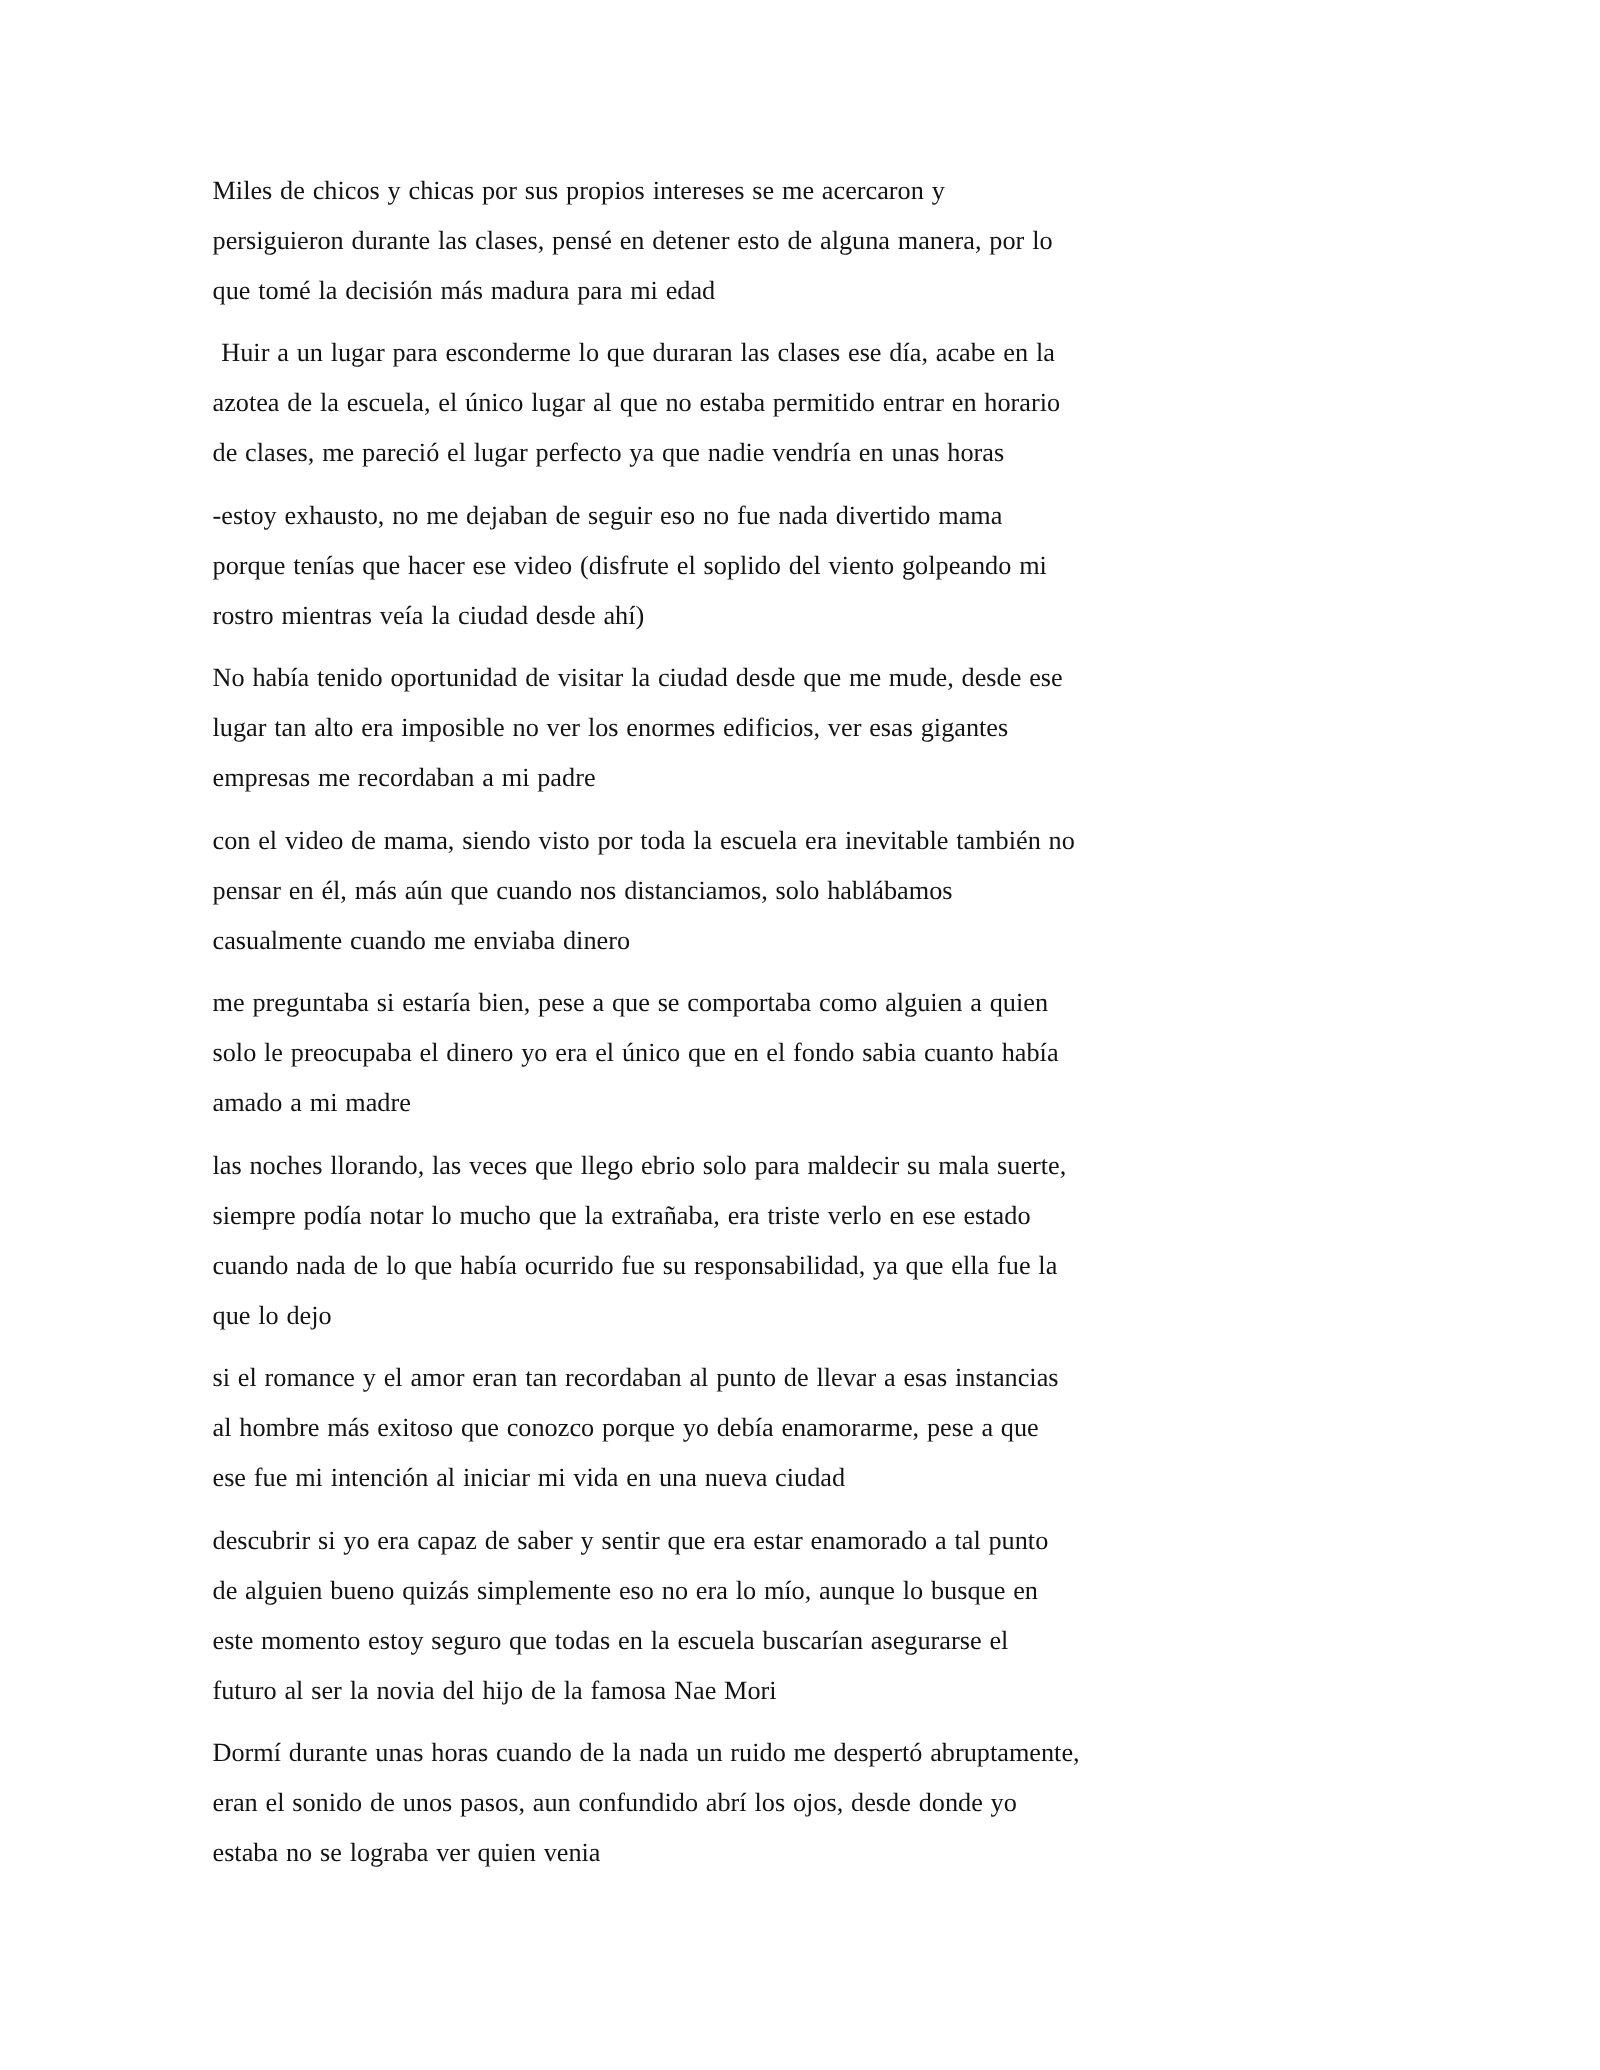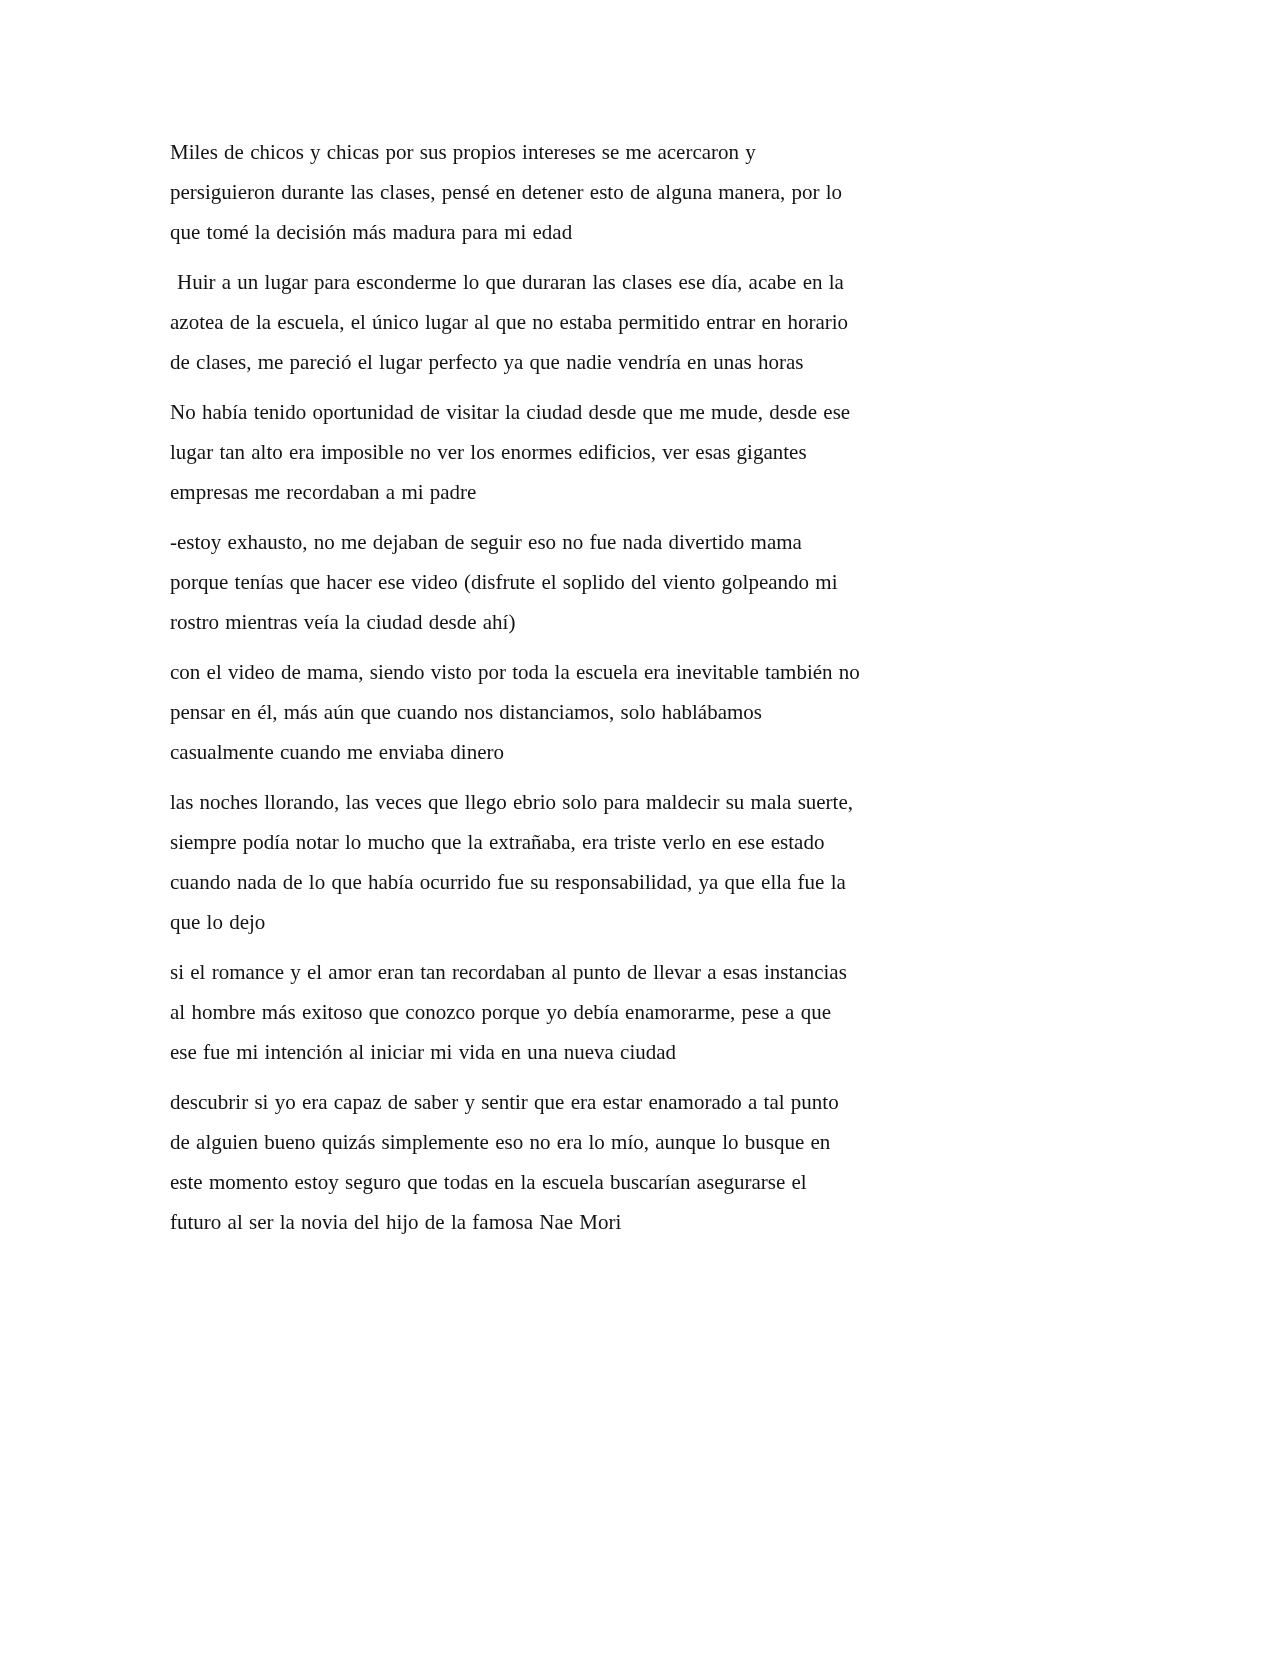--- a/index.html
+++ b/index.html
@@ -32,19 +32,21 @@
     text-indent: 7px;
     font-family: Liberation Serif, serif;
   }
 </style>
 </head>
 <body>
 
 <div class="page">
   <p class="para">Miles de chicos y chicas por sus propios intereses se me acercaron y persiguieron durante las clases, pensé en detener esto de alguna manera, por lo que tomé la decisión más madura para mi edad</p>
   <p class="para indent-slight">Huir a un lugar para esconderme lo que duraran las clases ese día, acabe en la azotea de la escuela, el único lugar al que no estaba permitido entrar en horario de clases, me pareció el lugar perfecto ya que nadie vendría en unas horas</p>
+  <p class="para">-estoy exhausto, no me dejaban de seguir eso no fue nada divertido mama porque tenías que hacer ese video (disfrute el soplido del viento golpeando mi rostro mientras veía la ciudad desde ahí)</p>
   <p class="para">No había tenido oportunidad de visitar la ciudad desde que me mude, desde ese lugar tan alto era imposible no ver los enormes edificios, ver esas gigantes empresas me recordaban a mi padre</p>
-  <p class="para">-estoy exhausto, no me dejaban de seguir eso no fue nada divertido mama porque tenías que hacer ese video (disfrute el soplido del viento golpeando mi rostro mientras veía la ciudad desde ahí)</p>
   <p class="para">con el video de mama, siendo visto por toda la escuela era inevitable también no pensar en él, más aún que cuando nos distanciamos, solo hablábamos casualmente cuando me enviaba dinero</p>
+  <p class="para">me preguntaba si estaría bien, pese a que se comportaba como alguien a quien solo le preocupaba el dinero yo era el único que en el fondo sabia cuanto había amado a mi madre</p>
   <p class="para">las noches llorando, las veces que llego ebrio solo para maldecir su mala suerte, siempre podía notar lo mucho que la extrañaba, era triste verlo en ese estado cuando nada de lo que había ocurrido fue su responsabilidad, ya que ella fue la que lo dejo</p>
   <p class="para">si el romance y el amor eran tan recordaban al punto de llevar a esas instancias al hombre más exitoso que conozco porque yo debía enamorarme, pese a que ese fue mi intención al iniciar mi vida en una nueva ciudad</p>
   <p class="para">descubrir si yo era capaz de saber y sentir que era estar enamorado a tal punto de alguien bueno quizás simplemente eso no era lo mío, aunque lo busque en este momento estoy seguro que todas en la escuela buscarían asegurarse el futuro al ser la novia del hijo de la famosa Nae Mori</p>
+  <p class="para">Dormí durante unas horas cuando de la nada un ruido me despertó abruptamente, eran el sonido de unos pasos, aun confundido abrí los ojos, desde donde yo estaba no se lograba ver quien venia</p>
 </div>
 
 </body></html>

